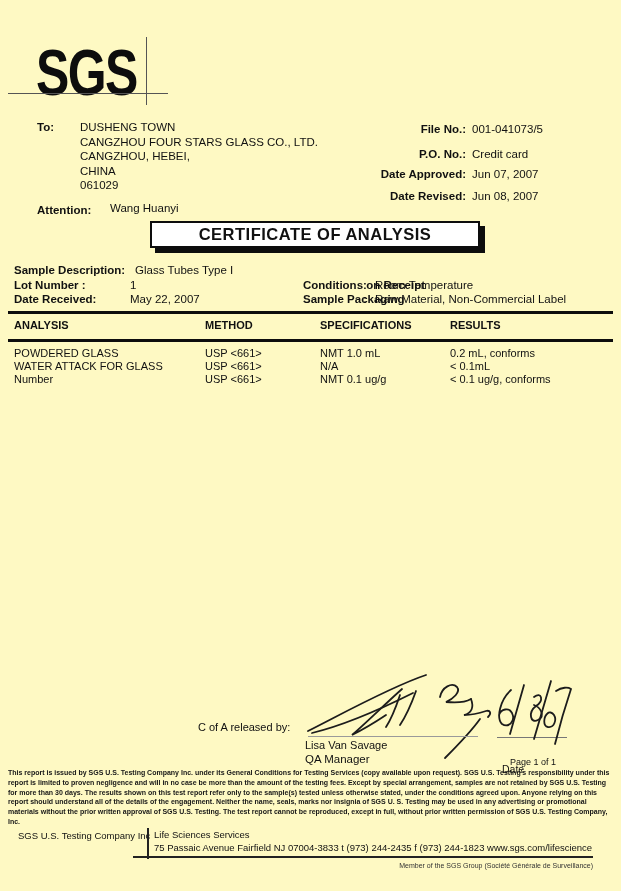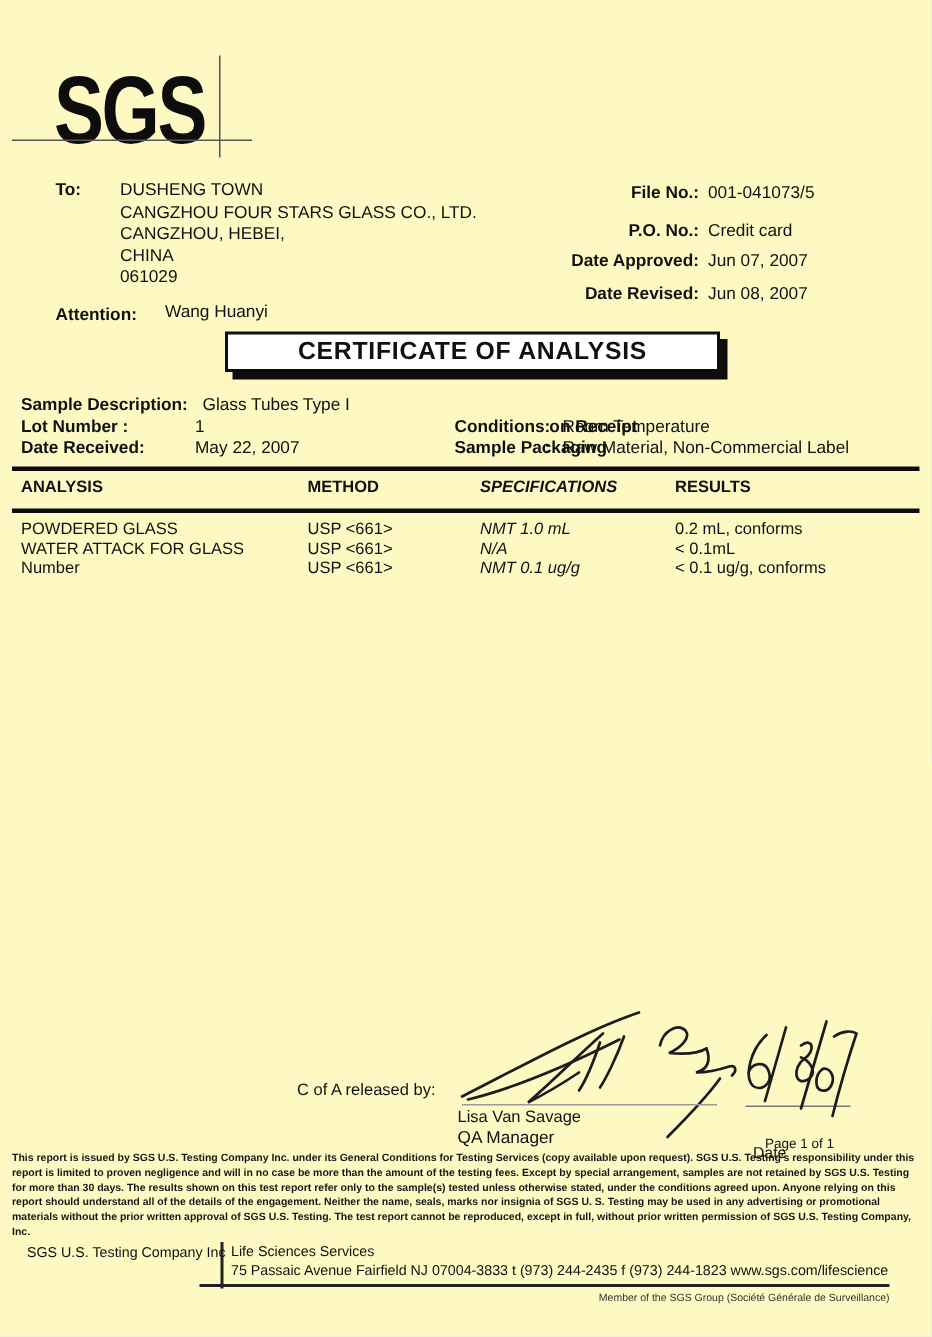--- a/index.html
+++ b/index.html
@@ -57,21 +57,21 @@
   .smp-v1b{position:absolute;left:130px;white-space:nowrap;}
   .smp-l2{position:absolute;left:303px;font-weight:bold;white-space:nowrap;}
   .smp-sep{position:absolute;left:363px;font-weight:bold;}
   .smp-v2{position:absolute;left:375px;white-space:nowrap;}
 
   .rule-thick{left:8px;width:605px;height:3px;background:#0d0d0d;}
 
   
   .t-c1{position:absolute;left:14px;white-space:nowrap;}
   .t-c2{position:absolute;left:205px;white-space:nowrap;}
-  .t-c3{position:absolute;left:320px;white-space:nowrap;font-style:italic;}
+  .t-c3{position:absolute;left:320px;white-space:nowrap;}
   .t-c4{position:absolute;left:450px;white-space:nowrap;}
   .t-head{font-weight:bold;font-size:11px;}
   .t-row{font-size:11px;}
 
   
   .coa-label{left:198px;top:721px;font-size:11px;}
   .sig-line{left:308px;top:736px;width:170px;height:1px;background:#9a9a9a;}
   .date-line{left:497px;top:737px;width:70px;height:1px;background:#777;}
   .signer-name{left:305px;top:739px;font-size:11px;}
   .signer-title{left:305px;top:753px;font-size:11.5px;}

